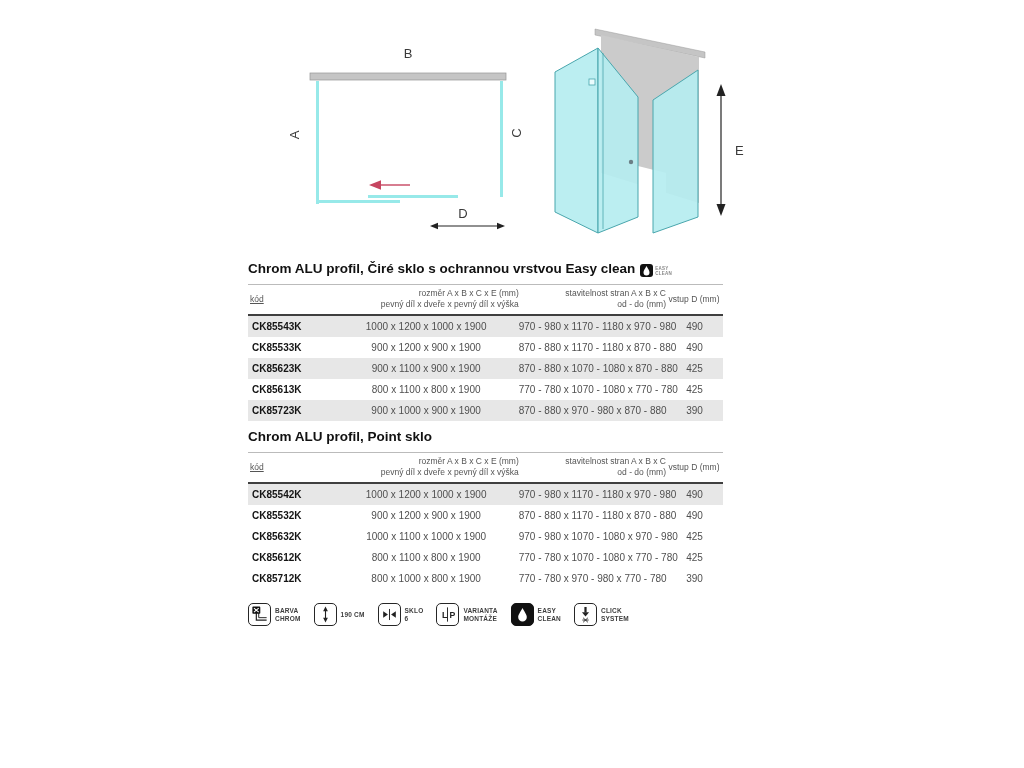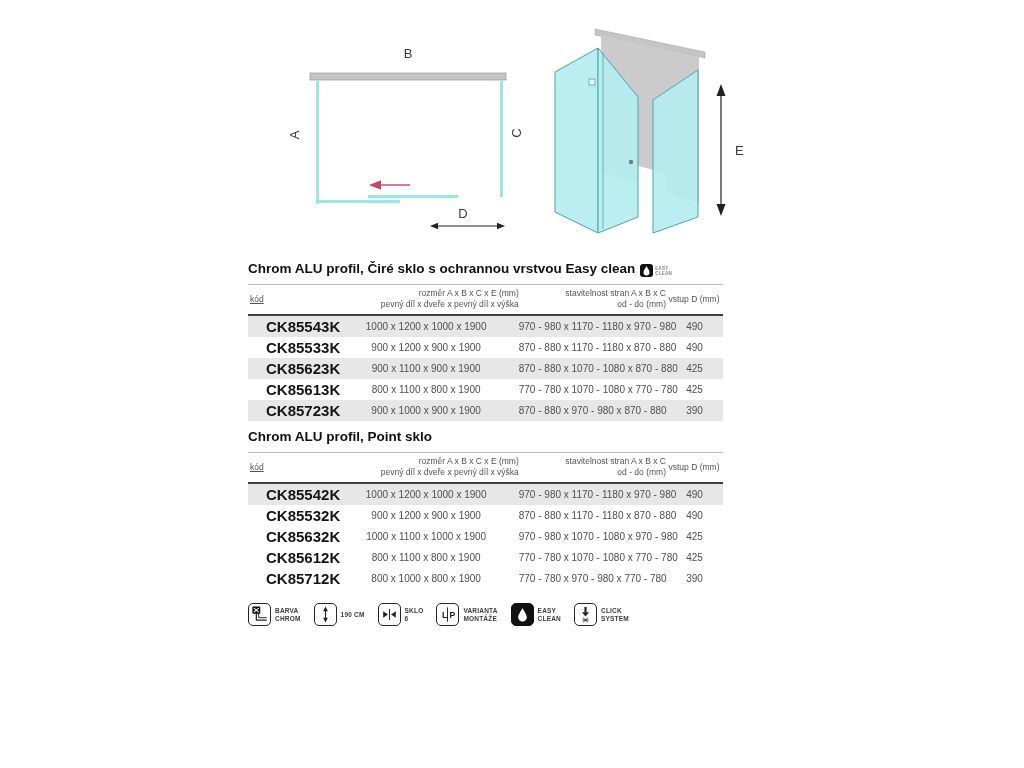--- a/index.html
+++ b/index.html
@@ -34,21 +34,21 @@
   .ec-badge-text{font-size:4.5px;line-height:5px;color:#888;font-weight:bold;letter-spacing:.2px;}
   table{border-collapse:collapse;width:100%;table-layout:fixed;margin-bottom:8px;}
   thead th{
     border-top:1px solid var(--rule_light);border-bottom:2px solid var(--rule_dark);
     font-weight:normal;font-size:8.5px;color:#555;line-height:11px;
     padding:3px 0 4px 0;vertical-align:middle;text-align:right;
   }
   thead th.h-code{text-align:left;padding-left:2px;text-decoration:underline;}
   thead th.h-entry{text-align:center;padding-right:1px;}
   tbody td{height:21px;font-size:10px;color:#4f4f4f;text-align:center;padding:0;white-space:nowrap;}
-  tbody td.code{text-align:left;font-weight:bold;color:#141414;font-size:15px;padding-left:18px;}
+  tbody td.code{text-align:left;font-weight:bold;color:#141414;font-size:10px;padding-left:4px;}
   tr.shaded{background:var(--shade);}
   
   #footer-icons{display:flex;align-items:center;gap:13px;margin-top:14px;}
   .f-item{display:flex;align-items:center;gap:4px;}
   .f-box{
     width:23px;height:23px;border:1.6px solid #262626;border-radius:5px;
     display:flex;align-items:center;justify-content:center;box-sizing:border-box;background:#fff;flex:0 0 auto;
   }
   .f-box.filled{background:#111;border-color:#111;}
   .f-label{font-size:6.5px;line-height:7.5px;color:#3d3d3d;font-weight:bold;letter-spacing:.2px;}

